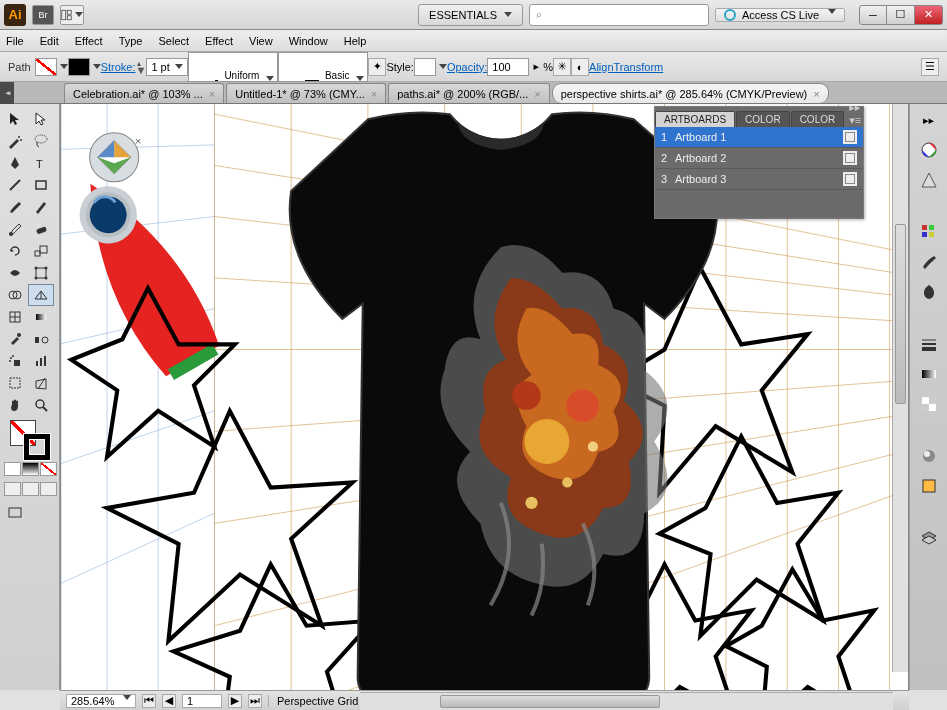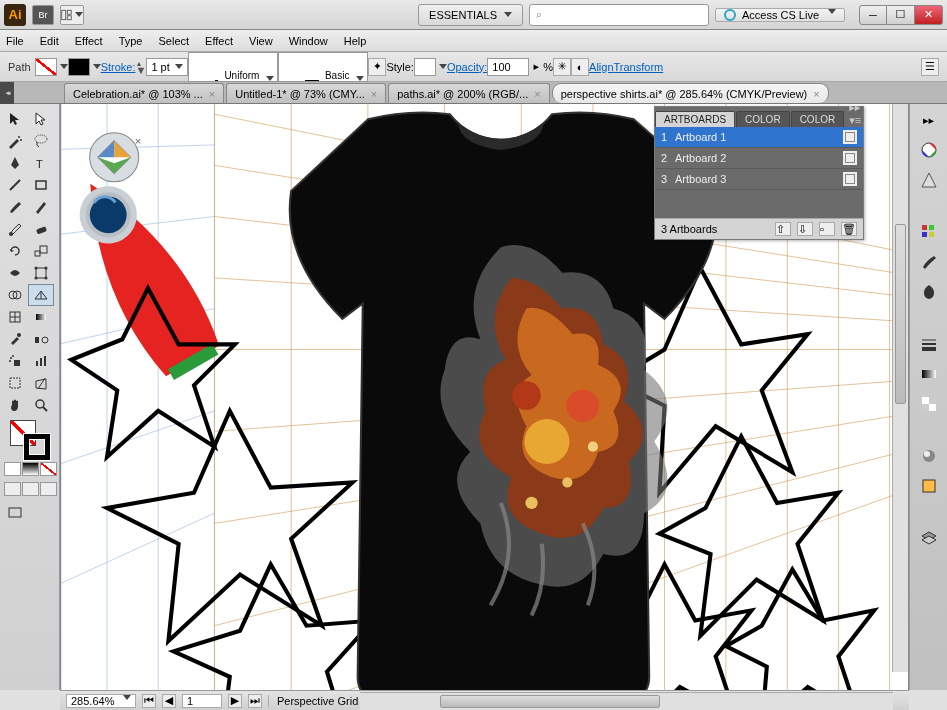--- a/index.html
+++ b/index.html
@@ -560,28 +560,20 @@
           <span>Artboard 2</span>
           <span class="pg"></span>
         </div>
         <div class="panel-item">
           <span class="num">3</span>
           <span>Artboard 3</span>
           <span class="pg"></span>
         </div>
         <div style="height:28px;"></div>
       </div>
-      <div class="panel-footer">
-        <span>3 Artboards</span>
-        <span style="flex:1"></span>
-        <span class="ficon">⇧</span>
-        <span class="ficon">⇩</span>
-        <span class="ficon">▫</span>
-        <span class="ficon">🗑</span>
-      </div>
     </div>
 
     <div class="vscroll">
         <div class="thumb"></div>
       </div>
   </div>
 
   <div class="rightstrip">
     <div class="rsicon">▸▸</div>
     <div class="rsicon">

